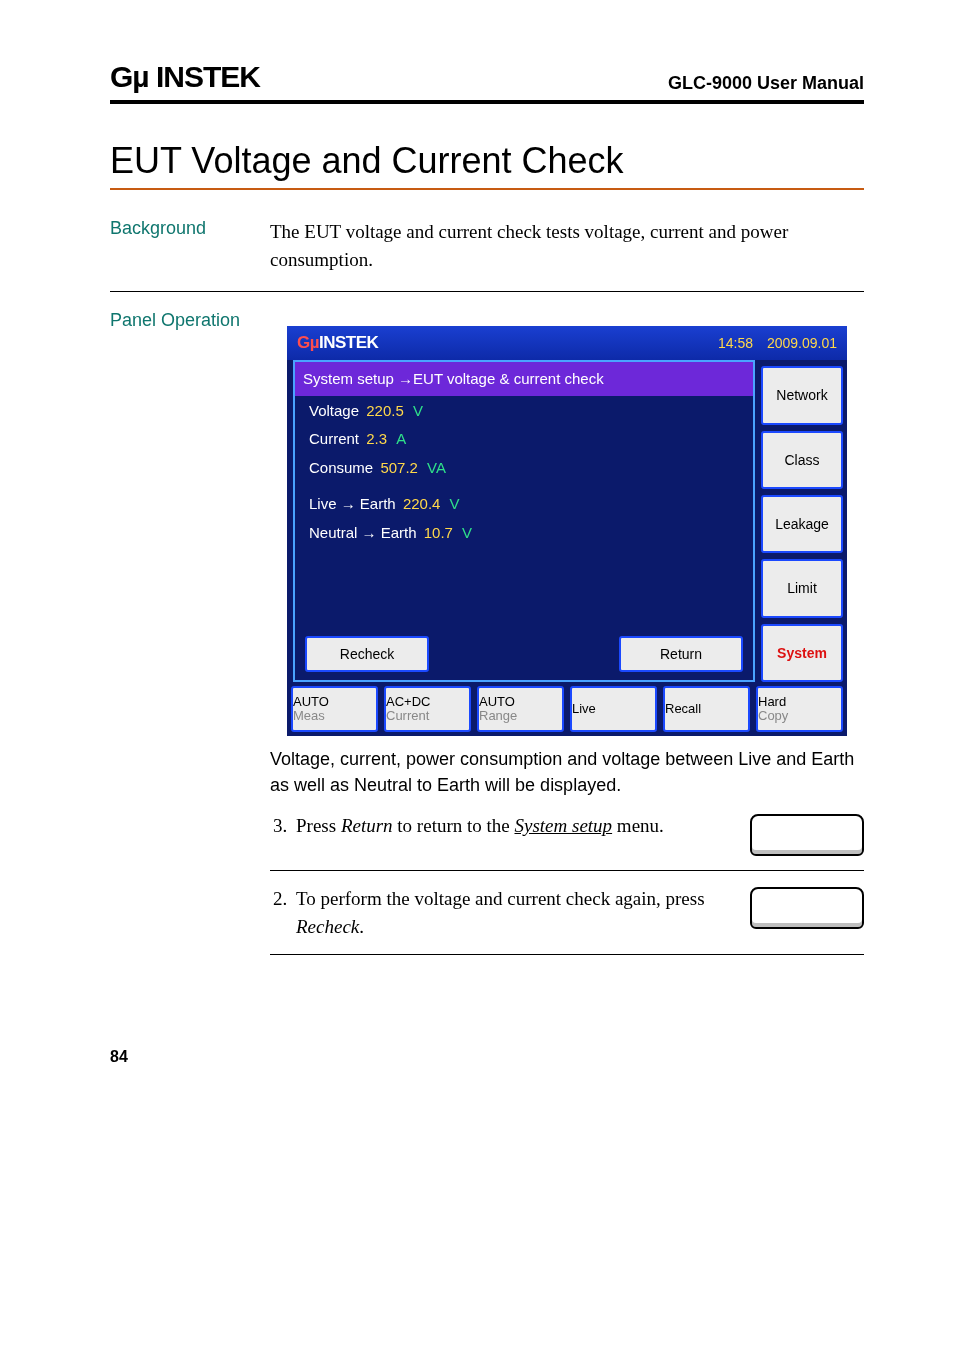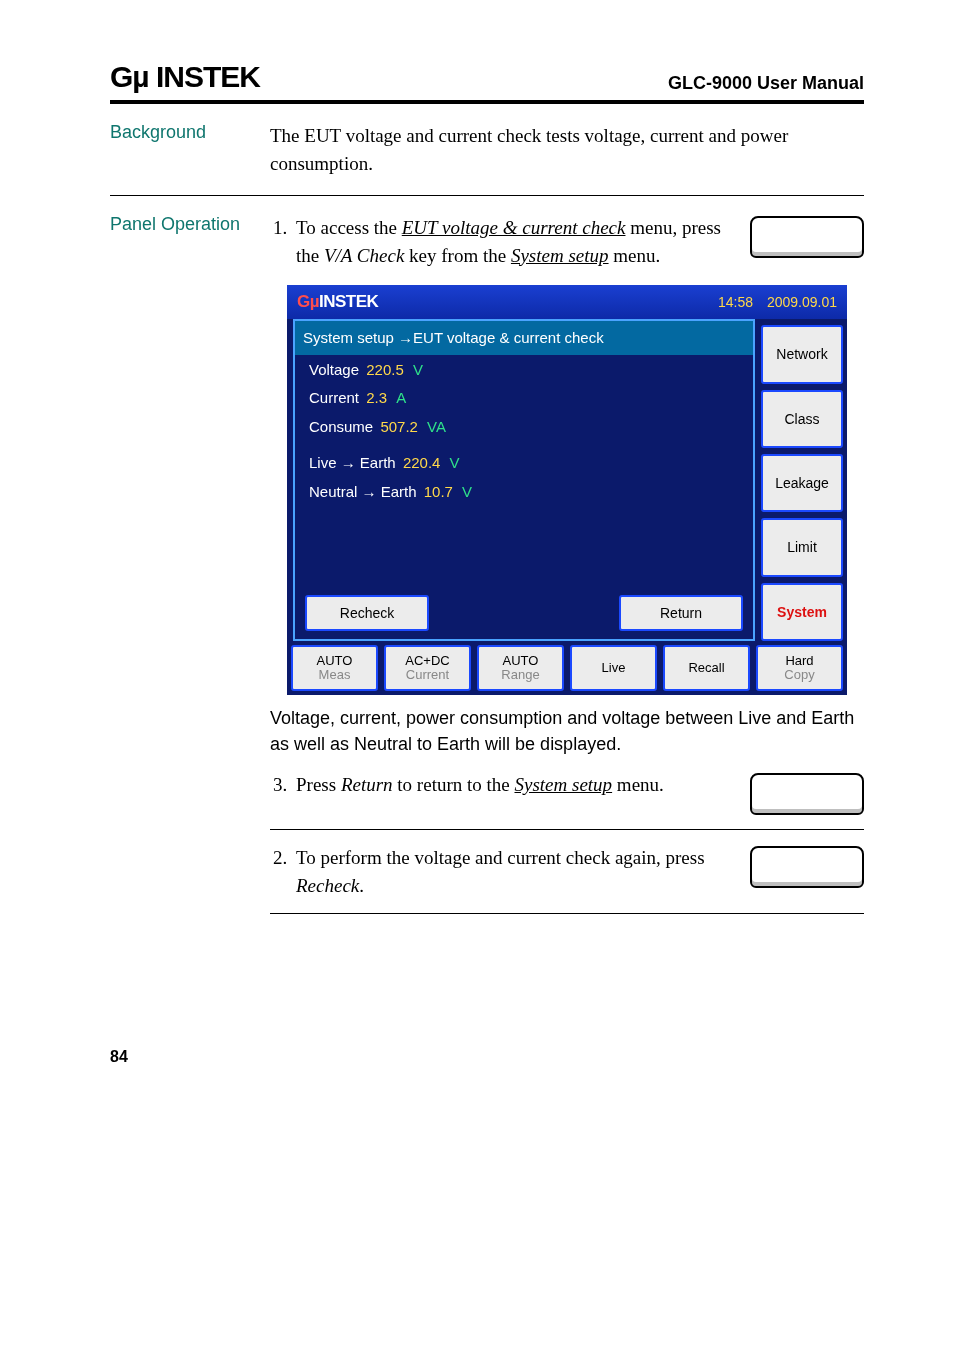--- a/index.html
+++ b/index.html
@@ -118,21 +118,21 @@
     position: absolute;
     top: 34px;
     bottom: 54px;
     left: 6px;
     right: 92px;
     border: 2px solid #4aa3ff;
     background: #0b1a6b;
     padding: 0;
   }
   .ds-breadcrumb {
-    background: #0369a1;
+    background: #6d28d9;
     color: #fff;
     padding: 6px 8px;
     font-size: 15px;
   }
   .ds-content {
     padding: 1px 14px 6px 14px;
     font-size: 15px;
     line-height: 1.9;
   }
   .ds-content .lbl { color: #fff; }
@@ -193,21 +193,21 @@
     gap: 6px;
   }
   .ds-bbtn {
     flex: 1;
     background: #ececec;
     border: 2px solid #1b49ff;
     border-radius: 3px;
     color: #000;
     display: flex;
     flex-direction: column;
-    align-items: center;
+    align-items: flex-start;
     justify-content: center;
     font-size: 13px;
     line-height: 1.1;
     text-align: center;
   }
   .ds-bbtn .top { color: #000; }
   .ds-bbtn .bot { color: #888; }
 
   .caption {
     font-family: 'Segoe UI', Arial, sans-serif;
@@ -227,40 +227,31 @@
 </head>
 <body>
 
 <div class="page">
 
   <div class="header">
     <div class="brand">Gµ INSTEK</div>
     <div class="manual-title">GLC-9000 User Manual</div>
   </div>
 
+  <h1 class="section">EUT Voltage and Current Check</h1>
 
   <div class="row">
     <div class="col-label">Background</div>
     <div class="col-body">The EUT voltage and current check tests voltage, current and power consumption.</div>
   </div>
 
   <div class="row noborder" style="padding-bottom:0;">
     <div class="col-label">Panel Operation</div>
     <div class="col-body">
 
-      <div class="step">
-        <div class="step-text">
-          <ol start="1">
-              <li>
-            <span>To access the </span><span class="italic underline">EUT voltage &amp; current check</span><span> menu, press the </span><span class="italic">V/A Check</span><span> key from the </span><span class="italic underline">System setup</span><span> menu.</span>
-          </li>
-            </ol>
-        </div>
-        <div class="keycap"></div>
-      </div>
 
       <div class="device-screen">
         <div class="ds-titlebar">
           <div class="ds-brand">
             <span class="red">Gµ</span><span>INSTEK</span>
           </div>
           <div>
             <span class="ds-clock">14:58</span>
             <span class="ds-date">2009.09.01</span>
           </div>

